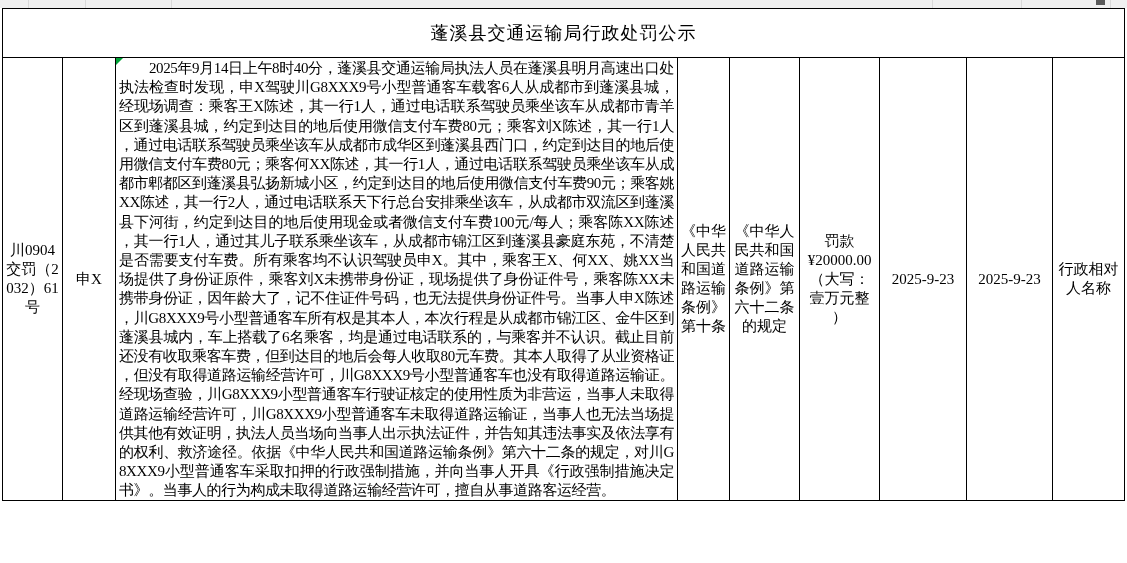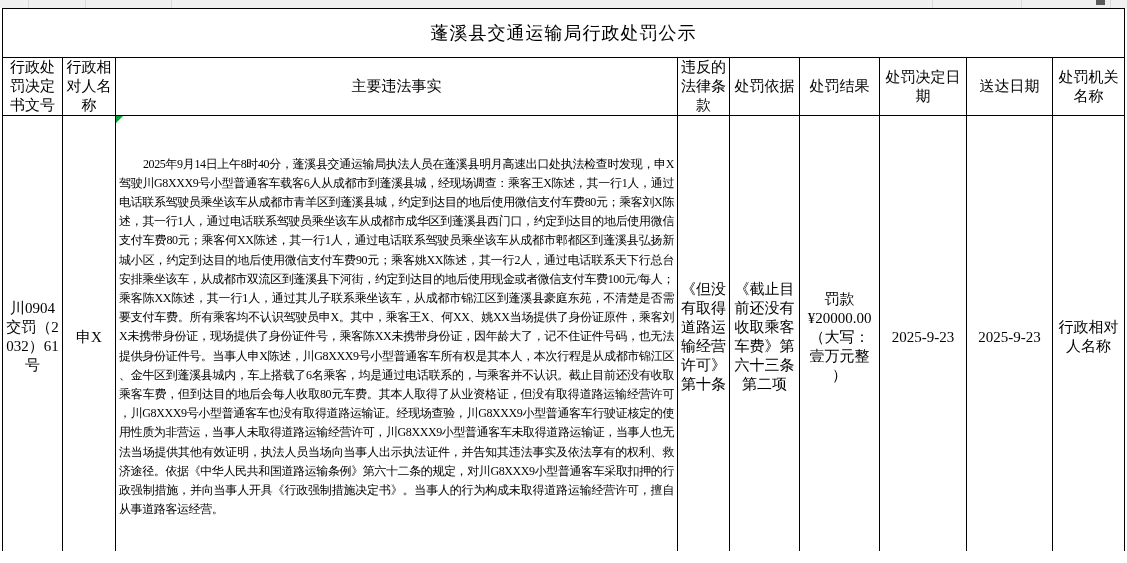--- a/index.html
+++ b/index.html
@@ -56,21 +56,21 @@
   td.facts-cell {
     position: relative;
     text-align: justify;
     vertical-align: top;
     padding: 1px 5px;
   }
   .facts-text {
     max-height: 440px;
     overflow: hidden;
     text-indent: 2em;
-    font-size: 12px;
+    font-size: 15px;
     line-height: 19.2px;
     letter-spacing: -0.4px;
     text-align: justify;
   }
   .error-triangle {
     position: absolute; left: 0; top: 0;
     width: 0; height: 0;
     border-top: 7px solid #00a336;
     border-right: 7px solid transparent;
   }
@@ -100,40 +100,29 @@
         <col style="width:70px">
         <col style="width:80px">
       <col style="width:87px">
         <col style="width:86px">
         <col style="width:72px">
     </colgroup>
     <tbody>
         <tr class="title-row">
       <td colspan="9">蓬溪县交通运输局行政处罚公示</td>
     </tr>
-    <tr class="header-row">
-      <th>行政处罚决定书文号</th>
-      <th>行政相对人名称</th>
-      <th>主要违法事实</th>
-      <th>违反的法律条款</th>
-      <th>处罚依据</th>
-      <th>处罚结果</th>
-      <th>处罚决定日期</th>
-      <th>送达日期</th>
-      <th>处罚机关名称</th>
-    </tr>
     <tr class="data-row">
       <td>川0904交罚（2032）61号</td>
       <td>申X</td>
       <td class="facts-cell">
         <span class="error-triangle"></span>
         <div class="facts-text">2025年9月14日上午8时40分，蓬溪县交通运输局执法人员在蓬溪县明月高速出口处执法检查时发现，申X驾驶川G8XXX9号小型普通客车载客6人从成都市到蓬溪县城，经现场调查：乘客王X陈述，其一行1人，通过电话联系驾驶员乘坐该车从成都市青羊区到蓬溪县城，约定到达目的地后使用微信支付车费80元；乘客刘X陈述，其一行1人，通过电话联系驾驶员乘坐该车从成都市成华区到蓬溪县西门口，约定到达目的地后使用微信支付车费80元；乘客何XX陈述，其一行1人，通过电话联系驾驶员乘坐该车从成都市郫都区到蓬溪县弘扬新城小区，约定到达目的地后使用微信支付车费90元；乘客姚XX陈述，其一行2人，通过电话联系天下行总台安排乘坐该车，从成都市双流区到蓬溪县下河街，约定到达目的地后使用现金或者微信支付车费100元/每人；乘客陈XX陈述，其一行1人，通过其儿子联系乘坐该车，从成都市锦江区到蓬溪县豪庭东苑，不清楚是否需要支付车费。所有乘客均不认识驾驶员申X。其中，乘客王X、何XX、姚XX当场提供了身份证原件，乘客刘X未携带身份证，现场提供了身份证件号，乘客陈XX未携带身份证，因年龄大了，记不住证件号码，也无法提供身份证件号。当事人申X陈述，川G8XXX9号小型普通客车所有权是其本人，本次行程是从成都市锦江区、金牛区到蓬溪县城内，车上搭载了6名乘客，均是通过电话联系的，与乘客并不认识。截止目前还没有收取乘客车费，但到达目的地后会每人收取80元车费。其本人取得了从业资格证，但没有取得道路运输经营许可，川G8XXX9号小型普通客车也没有取得道路运输证。经现场查验，川G8XXX9小型普通客车行驶证核定的使用性质为非营运，当事人未取得道路运输经营许可，川G8XXX9小型普通客车未取得道路运输证，当事人也无法当场提供其他有效证明，执法人员当场向当事人出示执法证件，并告知其违法事实及依法享有的权利、救济途径。依据《中华人民共和国道路运输条例》第六十二条的规定，对川G8XXX9小型普通客车采取扣押的行政强制措施，并向当事人开具《行政强制措施决定书》。当事人的行为构成未取得道路运输经营许可，擅自从事道路客运经营。</div>
       </td>
-      <td>《但没有取得道路运输经营许可》第十条</td>
-      <td>《截止目前还没有收取乘客车费》第六十三条第二项</td>
+      <td>《中华人民共和国道路运输条例》第十条</td>
+      <td>《中华人民共和国道路运输条例》第六十二条的规定</td>
       <td class="result-cell">罚款
 ¥20000.00（大写：壹万元整）</td>
       <td>2025-9-23</td>
       <td>2025-9-23</td>
       <td>行政相对人名称</td>
     </tr>
   </tbody>
     </table>
 
 </div>

